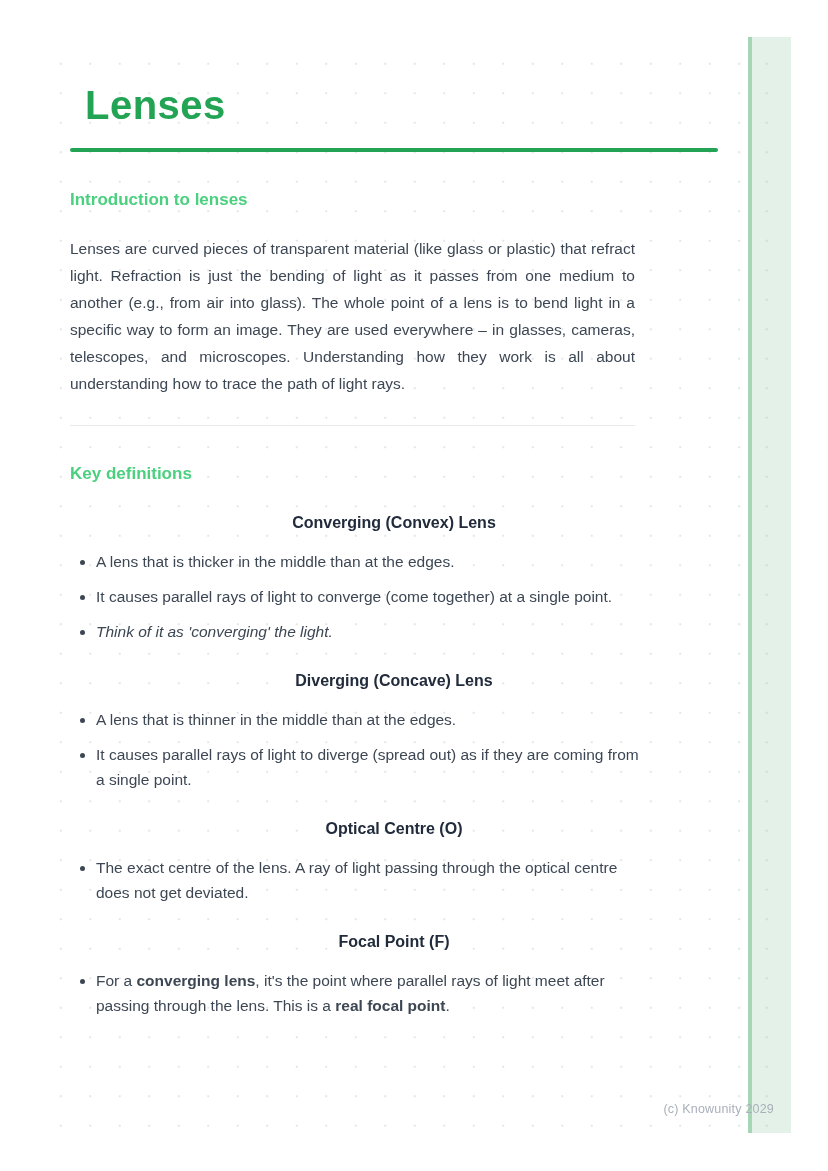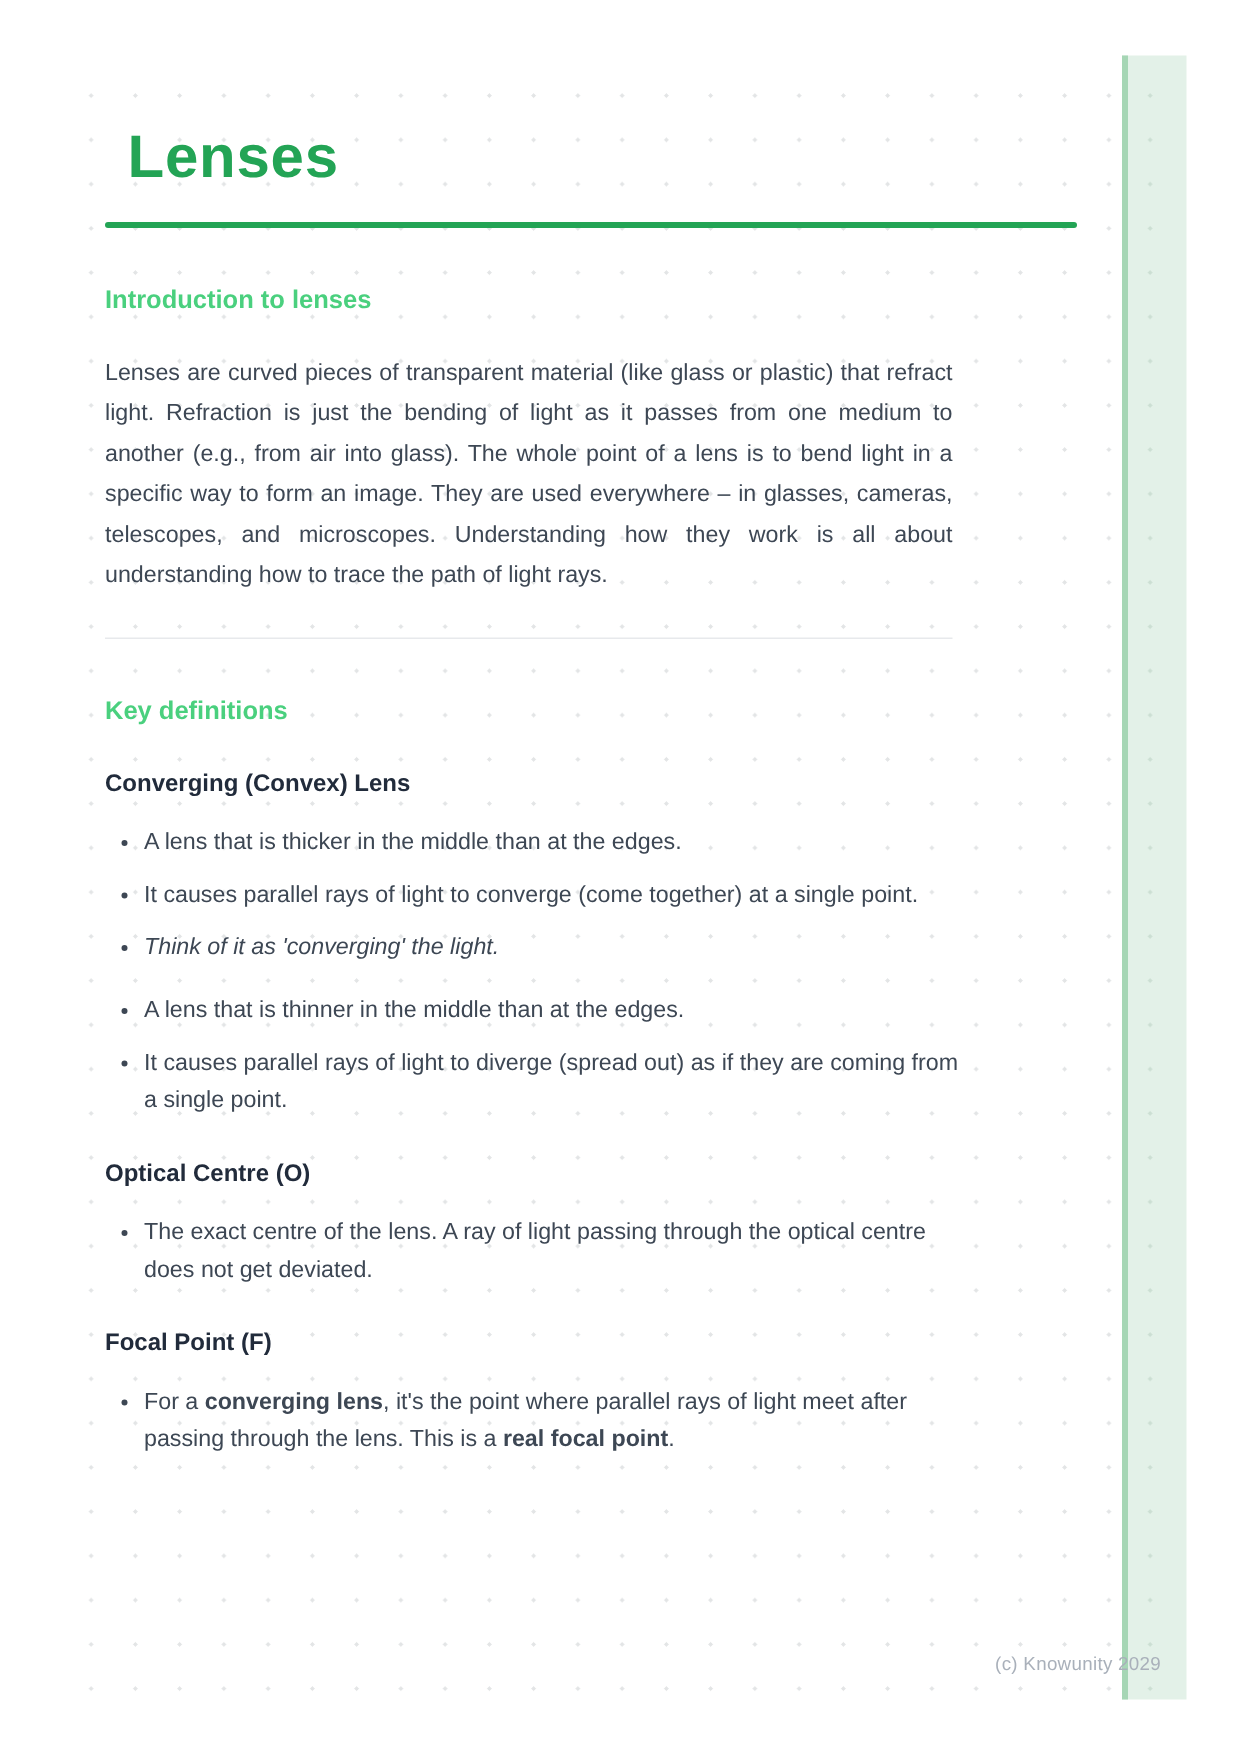--- a/index.html
+++ b/index.html
@@ -77,20 +77,21 @@
     margin: 28px 0 0 0;
     width: 565px;
     border: none;
     border-top: 1px solid #e7e9ec;
   }
   h3.term {
     margin: 27px 0 0 0;
     font-size: 16px;
     line-height: 19px;
     font-weight: bold;
+    text-align: center;
   }
   ul.bullets {
     margin: 17px 0 0 0;
     padding: 0 0 0 26px;
     width: 578px;
   }
   ul.bullets li {
     font-size: 15.5px;
     line-height: 25px;
     margin-bottom: 10px;
@@ -130,20 +131,21 @@
       <div>
         <h3 class="term" style="color: rgb(33, 43, 59);">Converging (Convex) Lens</h3>
         <ul class="bullets" style="color: rgb(61, 71, 84);">
             <li><span>A lens that is thicker in the middle than at the edges.</span></li>
             <li><span>It causes parallel rays of light to converge (come together) at a single point.</span></li>
             <li class="italic"><span>Think of it as 'converging' the light.</span></li>
           </ul>
       </div>
 
       <div>
+        <h3 class="term" style="color: rgb(33, 43, 59);">Diverging (Concave) Lens</h3>
         <ul class="bullets" style="color: rgb(61, 71, 84);">
             <li><span>A lens that is thinner in the middle than at the edges.</span></li>
             <li><span>It causes parallel rays of light to diverge (spread out) as if they are coming from a single point.</span></li>
           </ul>
       </div>
 
       <div>
       </div>
 
       <div>

